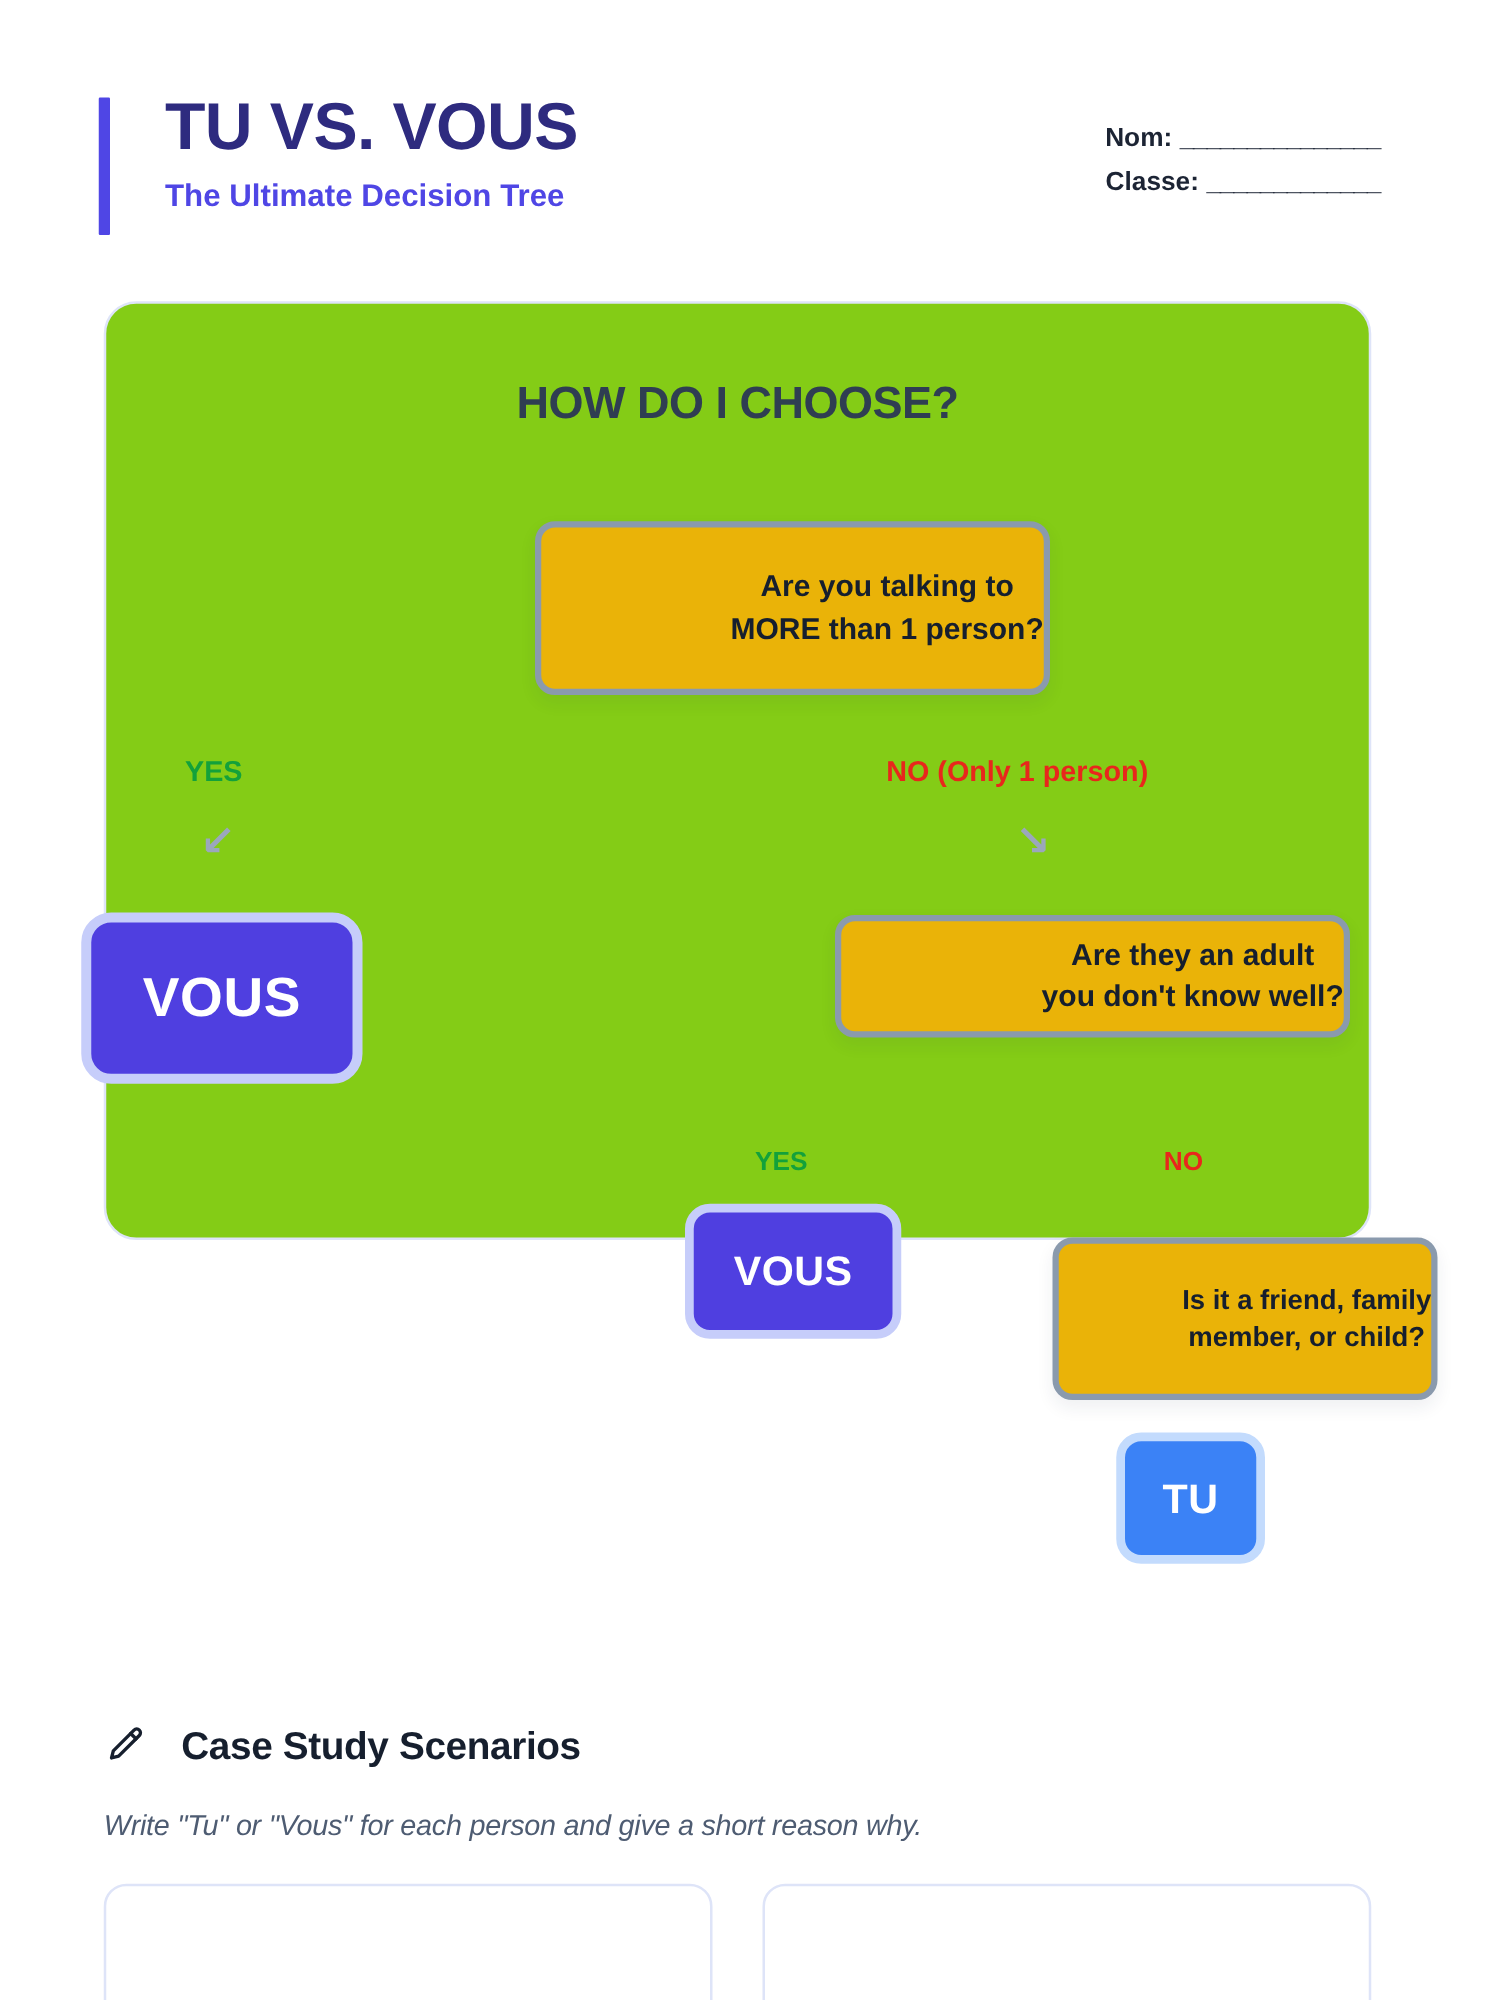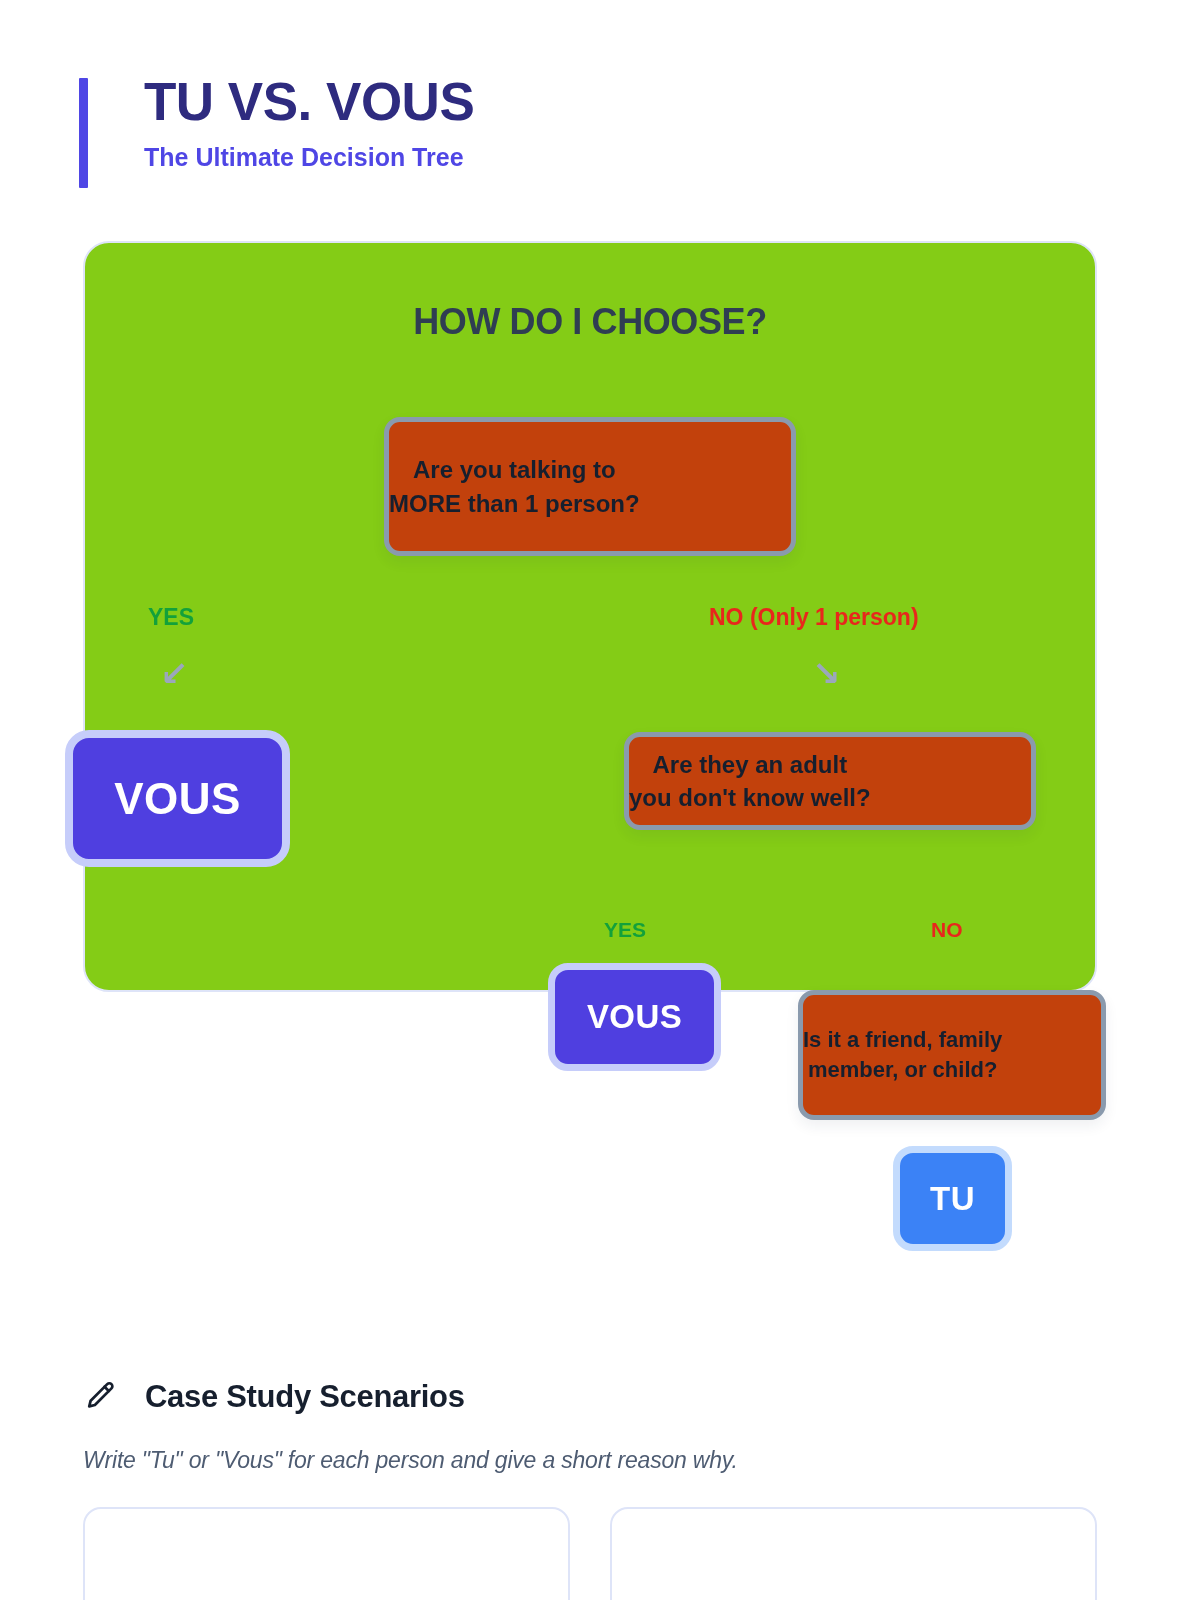--- a/index.html
+++ b/index.html
@@ -26,21 +26,21 @@
     position: absolute;
     left: 79px;
     top: 78px;
     width: 9px;
     height: 110px;
     background: #4f46e5;
     border-radius: 1px;
   }
   .title-block {
     position: absolute;
-    left: 144px;
+    left: 132px;
     top: 74px;
   }
   .main-title {
     font-size: 53px;
     font-weight: 700;
     letter-spacing: -0.5px;
     color: #2e2b7f;
     line-height: 1.05;
     margin: 0;
     white-space: nowrap;
@@ -95,33 +95,34 @@
     text-align: center;
     font-size: 36px;
     font-weight: 700;
     letter-spacing: -0.4px;
     color: #2f3e52;
   }
 
   
   .qbox {
     position: absolute;
-    background: #c2410c;
+    background: #eab308;
     border: 5px solid #8a9aad;
     border-radius: 16px;
     box-sizing: border-box;
     display: flex;
     align-items: center;
-    justify-content: flex-start;
+    justify-content: flex-end;
     text-align: center;
     color: #161f2e;
     font-size: 24px;
     font-weight: 700;
     line-height: 1.38;
     box-shadow: 0 6px 14px rgba(30,42,66,0.07);
+    margin-left: 44px;
   }
   .qbox-1 { left: 384px; top: 417px; width: 412px; height: 139px; }
   .qbox-2 { left: 624px; top: 732px; width: 412px; height: 98px; }
   .qbox-3 { left: 798px; top: 990px; width: 308px; height: 130px; font-size: 22px; }
 
   
   .badge {
     position: absolute;
     display: flex;
     align-items: center;
@@ -232,20 +233,30 @@
 </style>
 </head>
 <body>
 
 <div class="header">
   <div class="accent-bar"></div>
   <div class="title-block">
     <h1 class="main-title">TU VS. VOUS</h1>
     <p class="sub-title">The Ultimate Decision Tree</p>
   </div>
+  <div class="name-block">
+    <div class="name-row">
+      <span>Nom:</span>
+      <span class="fill">_______________</span>
+    </div>
+    <div class="name-row">
+      <span>Classe:</span>
+      <span class="fill">_____________</span>
+    </div>
+  </div>
 </div>
 
 <div class="flow-panel">
   <div class="flow-title">HOW DO I CHOOSE?</div>
 </div>
 
 <div class="qbox qbox-1">
   <div>
     <span>Are you talking to</span><br>
     <span>MORE than 1 person?</span>

